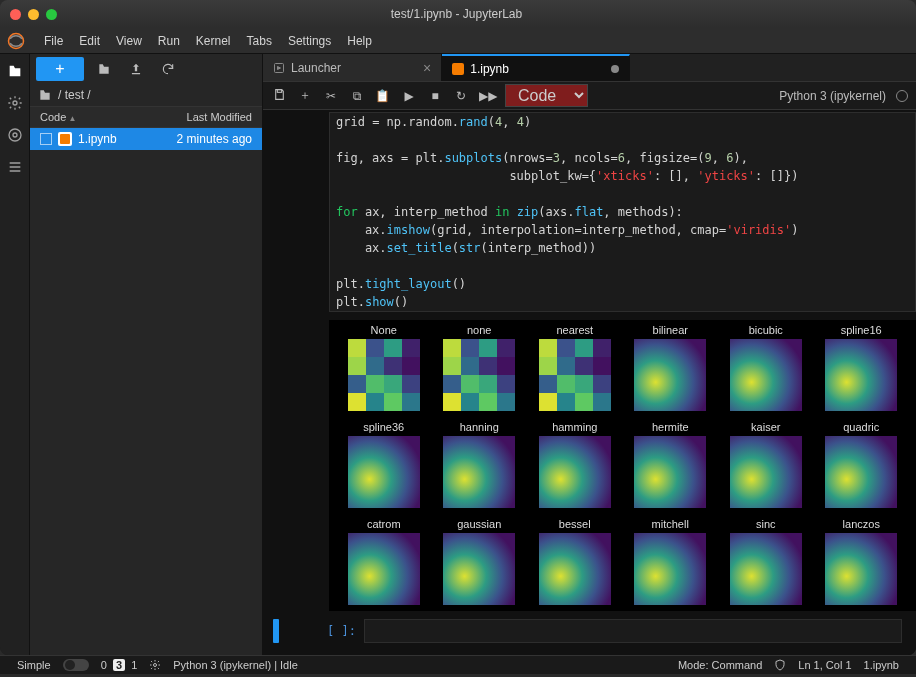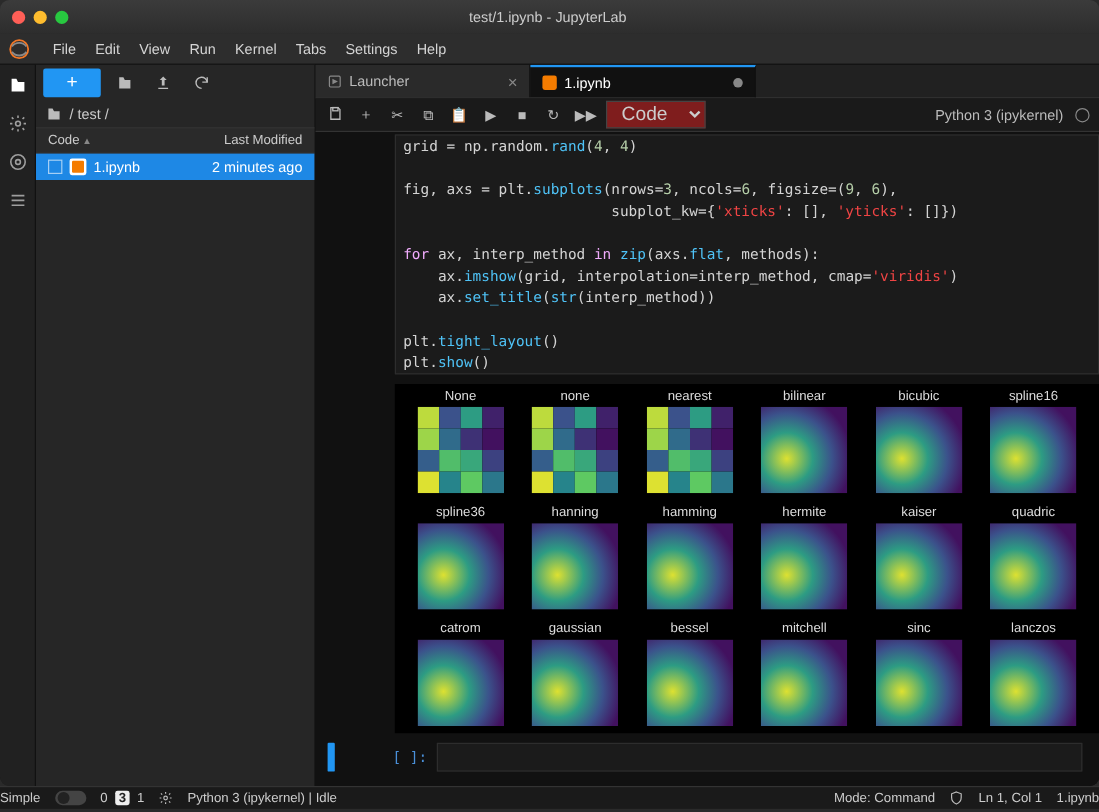--- a/index.html
+++ b/index.html
@@ -51,31 +51,31 @@
   .nb-toolbar .tbicon{cursor:pointer; width:16px; text-align:center;}
   .nb-toolbar select{ background:#7f1d1d; color:#ccc; border:1px solid #444; font-size:16px; padding:1px 14px 1px 8px;}
   .nb-toolbar .spacer{flex:1;}
   .kernel-ind{ width:12px;height:12px;border:1.5px solid #888;border-radius:50%;}
   .notebook-body { flex:1; overflow:hidden; background:#111; font-family:Menlo,Consolas,monospace; font-size:12px; color:#d4d4d4; padding:2px 0; position:relative;}
   
   .cell { padding-left:66px; position:relative; }
   .code-box{ background:#1b1b1b; border:1px solid #2d2d2d; padding:0 6px; white-space:pre; line-height:1.5; overflow:hidden;}
   .c-id{color:#d4d4d4;} .c-op{color:#d4d4d4;} .c-fn{color:#4fc3f7;}
   .c-num{color:#b5cea8;} .c-str{color:#ef4444;} .c-attr{color:#4fc3f7;}
-  .c-for{color:#f0abfc;}
+  .c-for{color:#22c55e;}
   .plot-grid { margin:8px 0 4px 0; padding:4px 12px 6px 12px; background:#000; display:grid; grid-template-columns:repeat(6,1fr); gap:10px 10px;}
   .plot { display:flex; flex-direction:column; align-items:center; gap:3px;}
   .plot .ptitle { color:#ddd; font-size:11px; font-family:-apple-system,Arial,sans-serif;}
   .plot .pimg { width:72px; height:72px; display:block;}
   .empty-cell { display:flex; align-items:center; margin:8px 0 0 0; padding-left:10px;}
   .empty-cell .bar{ width:6px;height:24px;background:var(--accent); margin-right:48px; border-radius:1px;}
   .empty-cell .prompt{ color:#4a90d9; font-size:12px; margin-right:8px;}
   .empty-cell .inbox{ flex:1; height:24px; background:#1b1b1b; border:1px solid #2d2d2d; margin-right:14px;}
   
-  .statusbar { height:19px; background:#1a1a1a; display:flex; align-items:center; justify-content:space-between; padding:0 0; color:#ccc; font-size:11px; border-top:1px solid #333;}
+  .statusbar { height:19px; background:#1a1a1a; display:flex; align-items:center; justify-content:space-between; padding:0 17px; color:#ccc; font-size:11px; border-top:1px solid #333;}
   .statusbar .sb-left,.statusbar .sb-right{display:flex;align-items:center;gap:12px;}
   .toggle{ width:26px;height:12px;background:#444;border-radius:6px;position:relative;}
   .toggle::after{content:"";position:absolute;left:2px;top:1px;width:10px;height:10px;background:#222;border-radius:50%;}
   .badge{background:#eee;color:#222;padding:0 3px;border-radius:2px;font-weight:600;}
   .shield{width:12px;height:12px;}
   .window{border-bottom-left-radius:8px;border-bottom-right-radius:8px;overflow:hidden;}
 </style>
 </head>
 <body>
 

